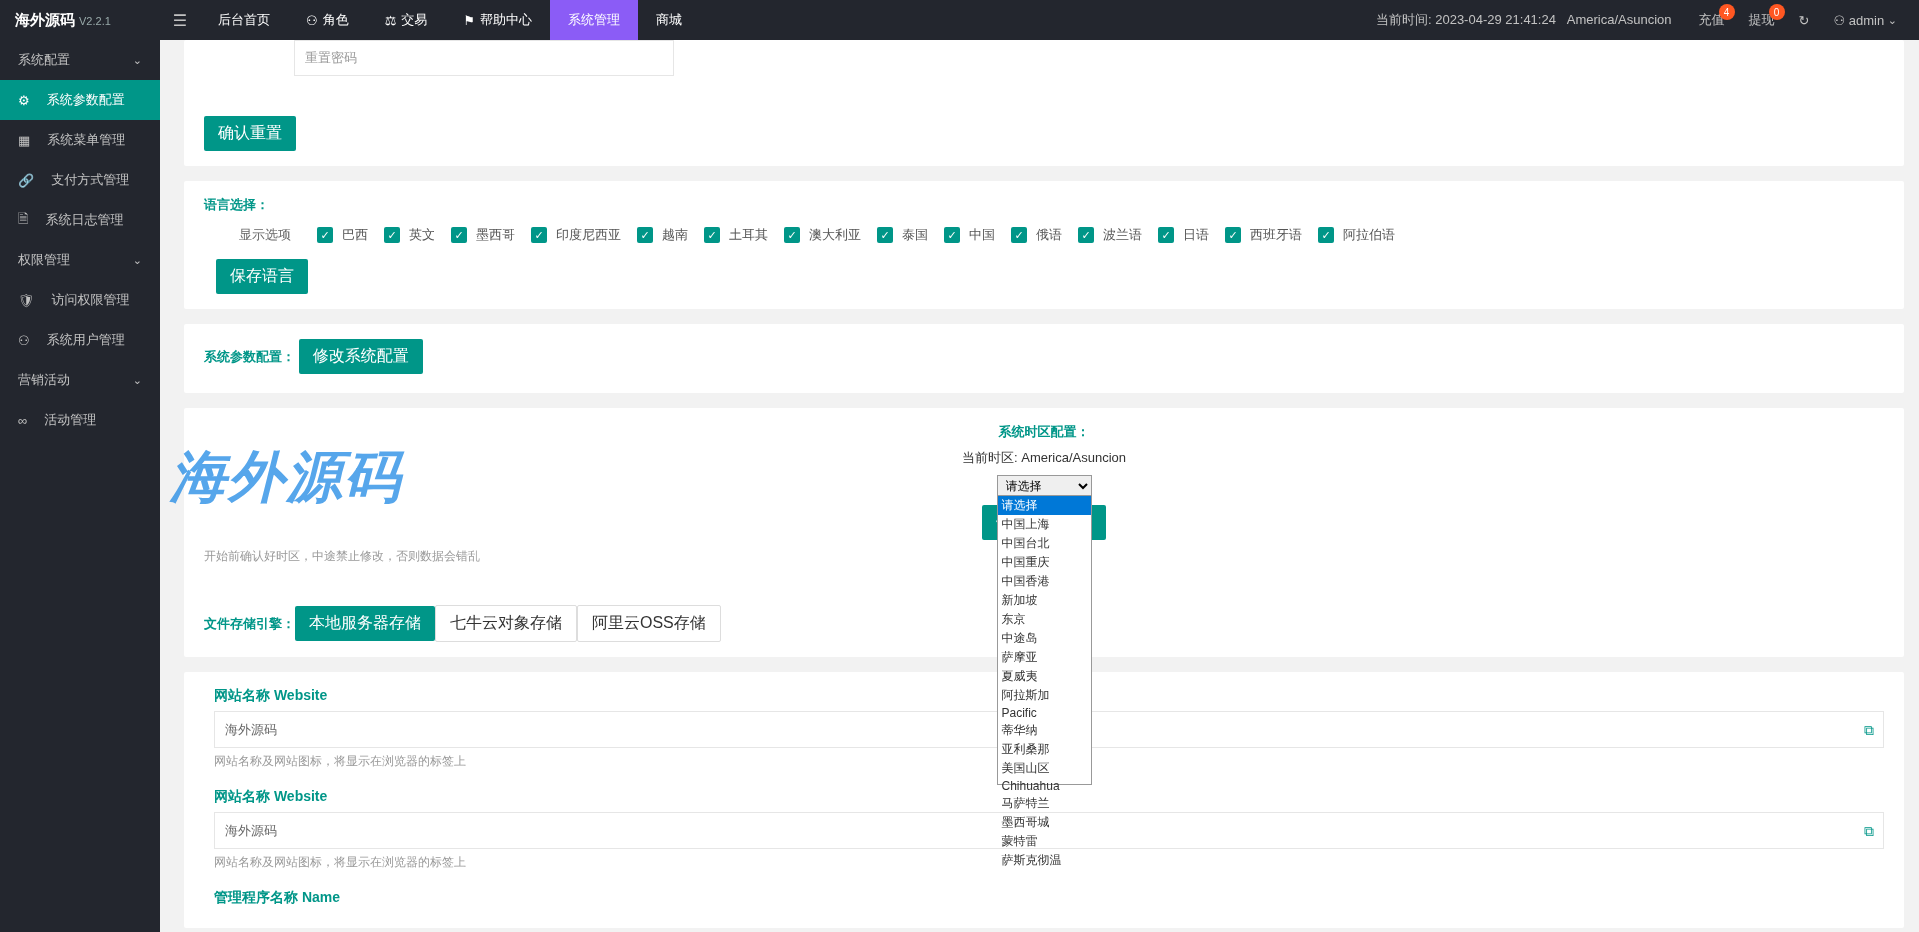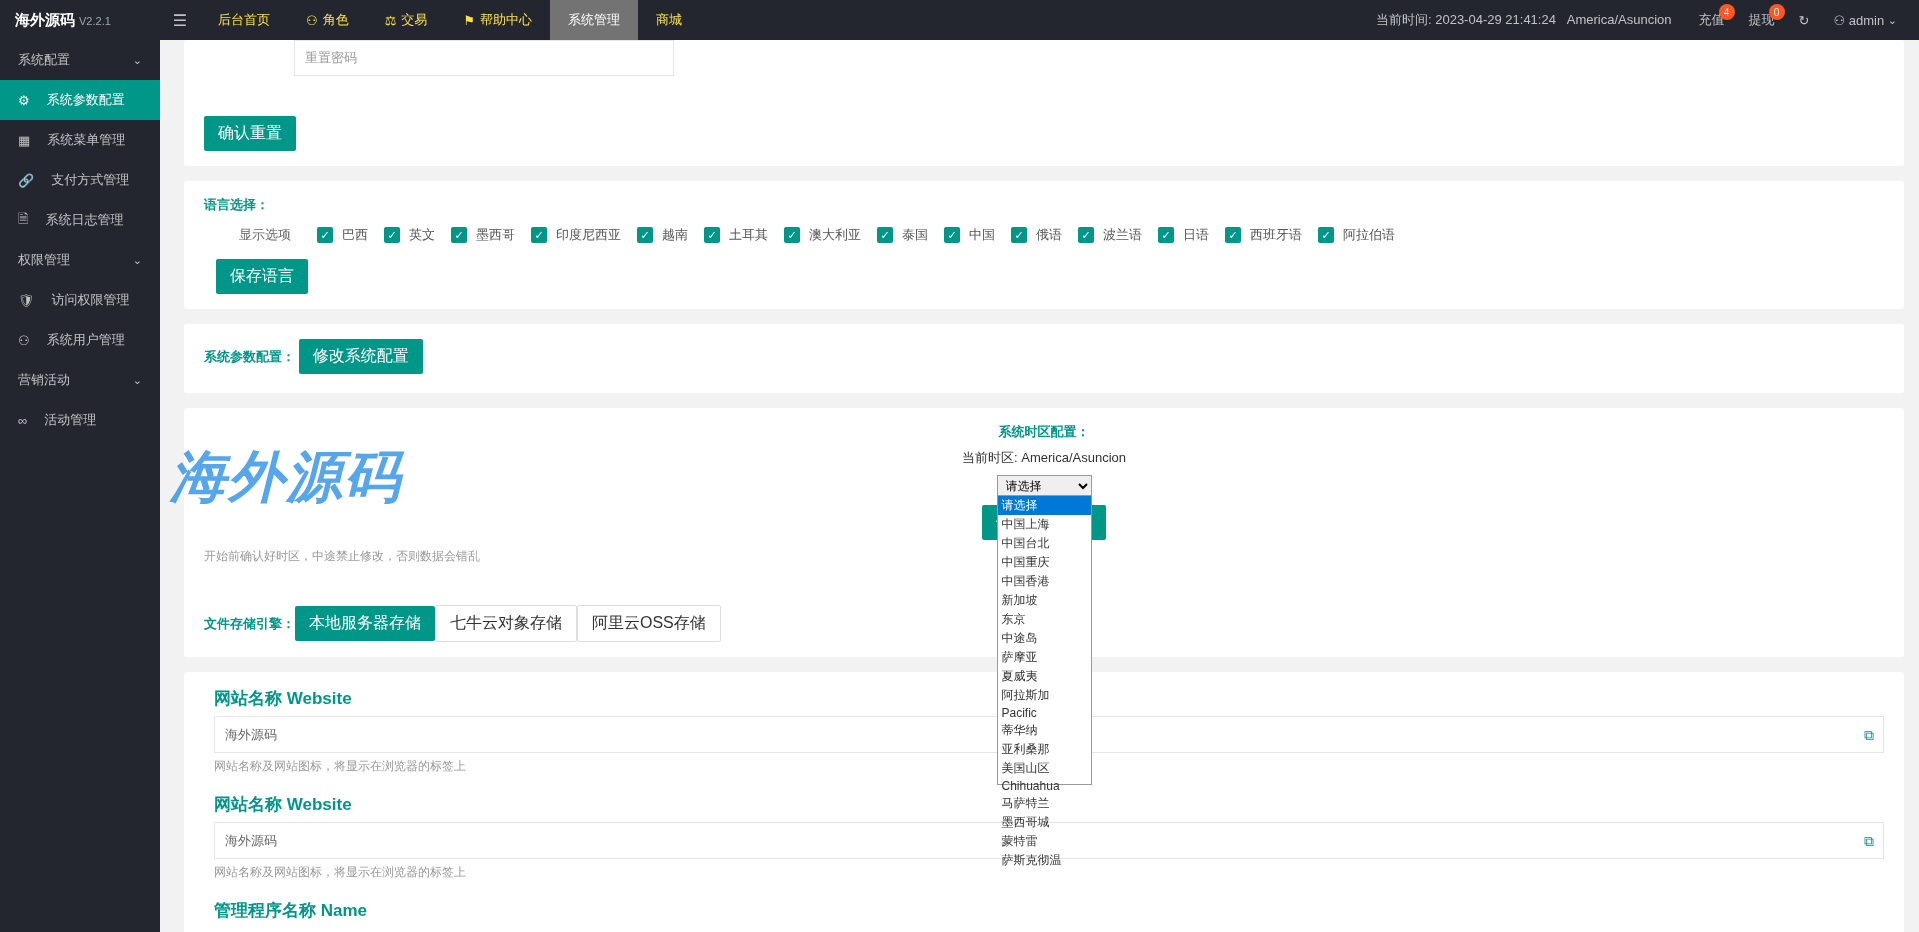--- a/index.html
+++ b/index.html
@@ -3,22 +3,22 @@
 <meta charset="utf-8">
 <style>
 * { margin: 0; padding: 0; box-sizing: border-box; }
 body { font-family: "Microsoft YaHei", Arial, sans-serif; font-size: 13px; background: #f2f2f2; overflow-x: hidden; }
 .header { background: #23262e; height: 40px; display: flex; align-items: center; color: #c2c2c2; position: fixed; top: 0; left: 0; right: 0; z-index: 100; }
 .logo { width: 160px; padding-left: 15px; display: flex; align-items: baseline; }
 .logo-title { color: #fff; font-size: 15px; font-weight: bold; }
 .logo-ver { color: #9aa; font-size: 11px; margin-left: 4px; }
 .header-menu { display: flex; align-items: center; height: 100%; }
 .menu-toggle { width: 40px; text-align: center; cursor: pointer; font-size: 16px; }
-.nav-item { height: 40px; display: flex; align-items: center; padding: 0 18px; cursor: pointer; color: #fde047; gap: 5px; }
-.nav-item.active { background: #737373; color: #fff; }
+.nav-item { height: 40px; display: flex; align-items: center; padding: 0 18px; cursor: pointer; color: #ffffff; gap: 5px; }
+.nav-item.active { background: #8b5cf6; color: #fff; }
 .header-right { margin-left: auto; display: flex; align-items: center; height: 100%; padding-right: 10px; }
 .header-time { padding: 0 15px; font-size: 13px; }
 .header-action { padding: 0 12px; cursor: pointer; position: relative; height: 100%; display: flex; align-items: center; }
 .badge { position: absolute; top: 4px; right: 2px; background: #ff5722; color: #fff; border-radius: 8px; min-width: 16px; height: 16px; font-size: 10px; display: flex; align-items: center; justify-content: center; padding: 0 3px; }
 .sidebar { position: fixed; left: 0; top: 40px; bottom: 0; width: 160px; background: #23262e; overflow-y: auto; }
 .side-item { height: 40px; display: flex; align-items: center; padding: 0 18px; color: #c2c2c2; cursor: pointer; font-size: 13px; gap: 17px; }
 .side-item.parent { justify-content: space-between; }
 .side-item.active { background: #009688; color: #fff; }
 .chev { font-size: 11px; }
 .main { margin-left: 160px; margin-top: 40px; padding: 0 15px 15px 24px; }
@@ -35,21 +35,21 @@
 .tz-row { display: flex; align-items: center; gap: 8px; position: relative; flex-direction: column; }
 .tz-label { color: #009688; font-weight: bold; }
 .tz-current { color: #333; }
 .select-wrap { position: relative; }
 select { border: 1px solid #999; padding: 2px 4px; font-size: 12px; width: 95px; }
 .dropdown { position: absolute; top: 20px; left: 0; width: 95px; background: #fff; border: 1px solid #999; z-index: 50; max-height: 290px; overflow: visible; }
 .dropdown-item { padding: 1px 4px; font-size: 12px; color: #333; cursor: pointer; }
 .dropdown-item.selected { background: #0078d7; color: #fff; }
 .warn-text { color: #999; font-size: 12px; margin-top: 8px; }
 .storage-row { display: flex; align-items: center; }
-.form-label { color: #009688; font-weight: bold; font-size: 17px; margin-bottom: 6px; display: block; }
+.form-label { color: #009688; font-weight: bold; font-size: 14px; margin-bottom: 6px; display: block; }
 .form-input { width: 100%; border: 1px solid #e6e6e6; padding: 10px; font-size: 13px; color: #666; position: relative; }
 .form-input-wrap { position: relative; margin-bottom: 5px; }
 .copy-icon { position: absolute; right: 10px; top: 50%; transform: translateY(-50%); color: #009688; cursor: pointer; font-size: 14px; }
 .form-hint { color: #999; font-size: 12px; margin-bottom: 18px; }
 .watermark { position: fixed; left: 170px; top: 440px; font-size: 56px; font-weight: bold; font-style: italic; color: #1e88e5; opacity: 0.75; pointer-events: none; z-index: 200; font-family: "KaiTi", "STKaiti", cursive; letter-spacing: 2px; }
 .icon { font-style: normal; }
 .ml-12 { margin-left: 12px; }
 </style>
 </head>
 <body>

